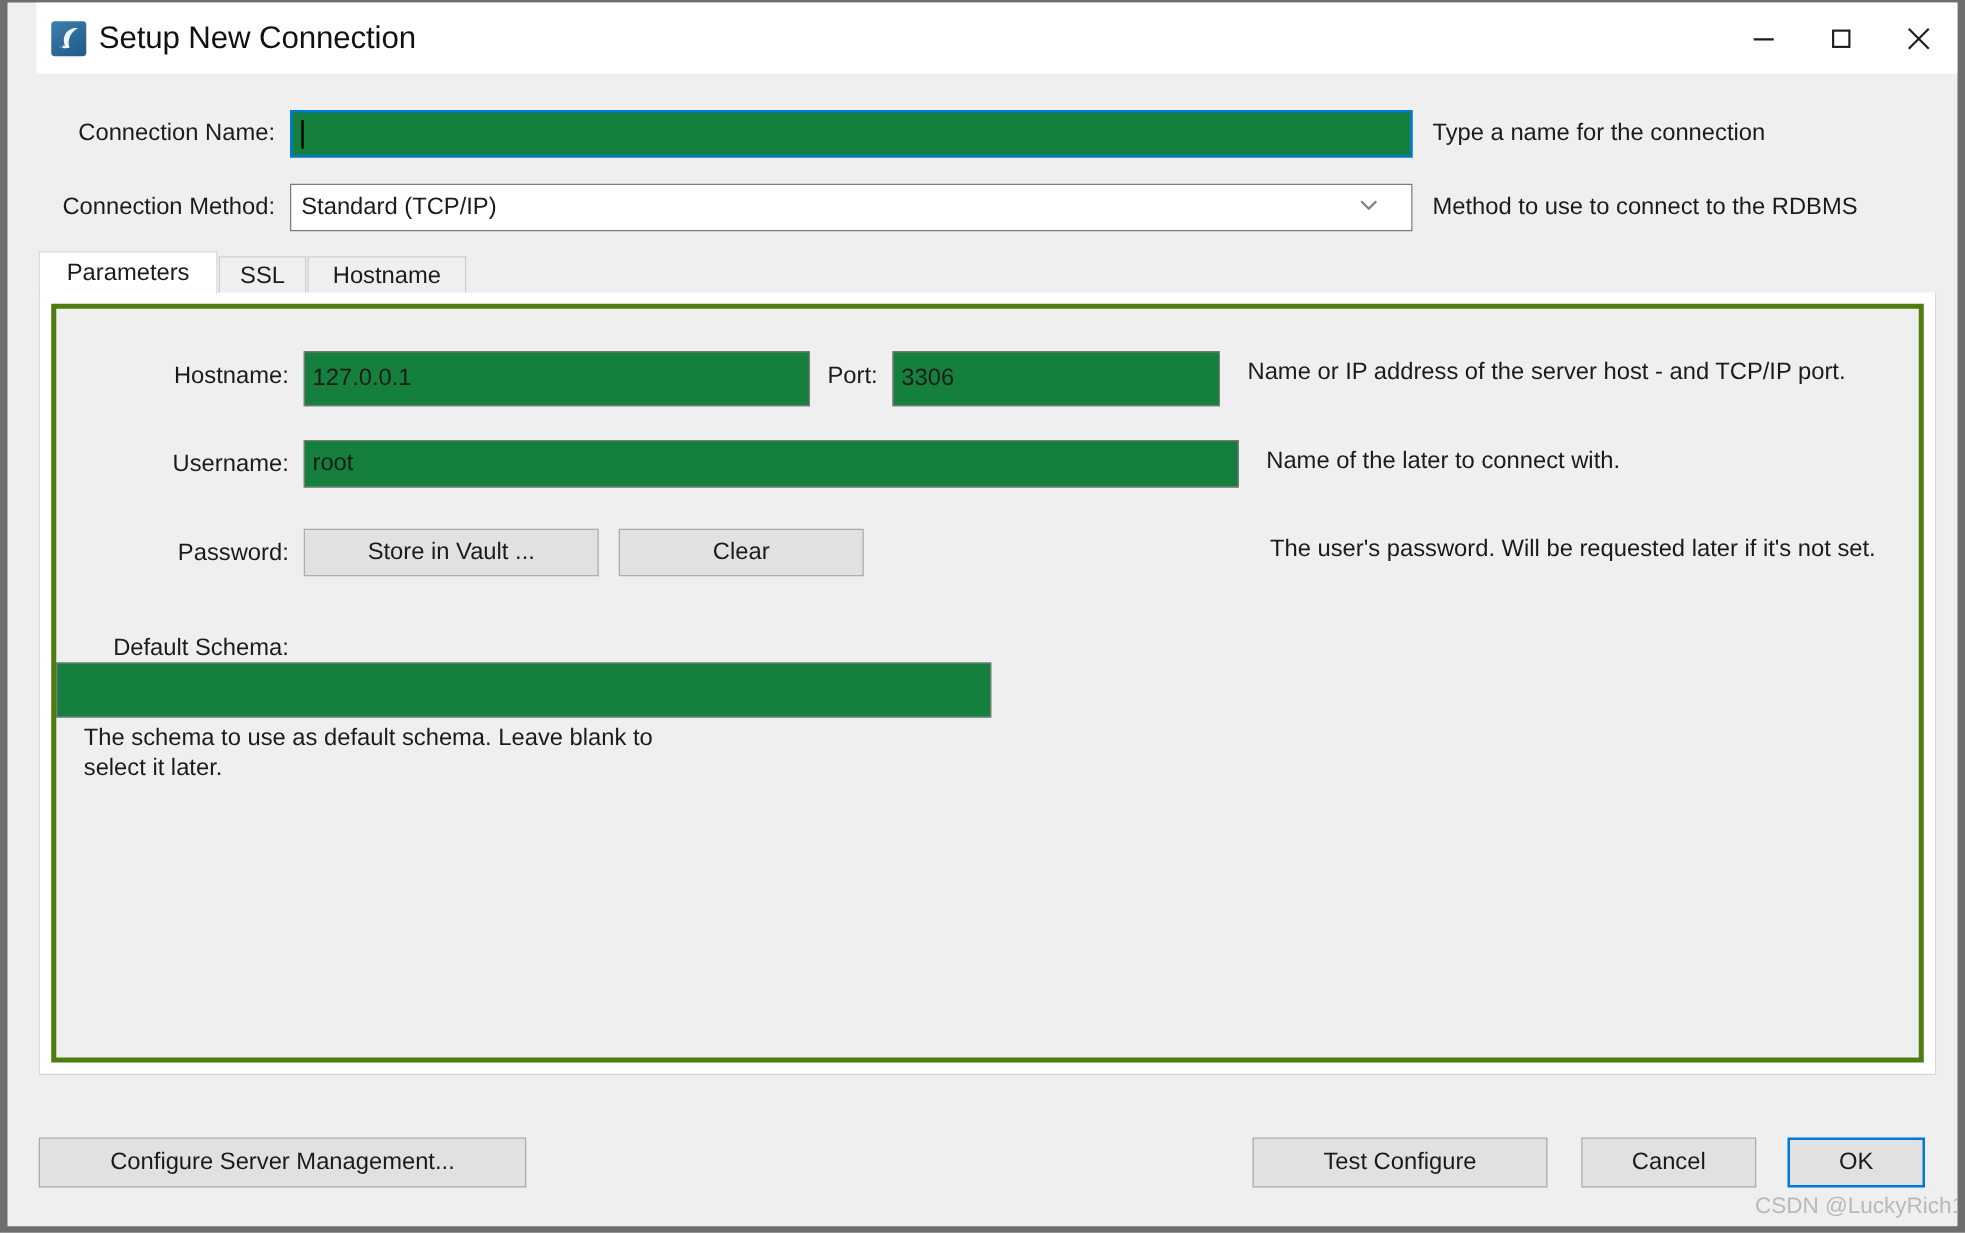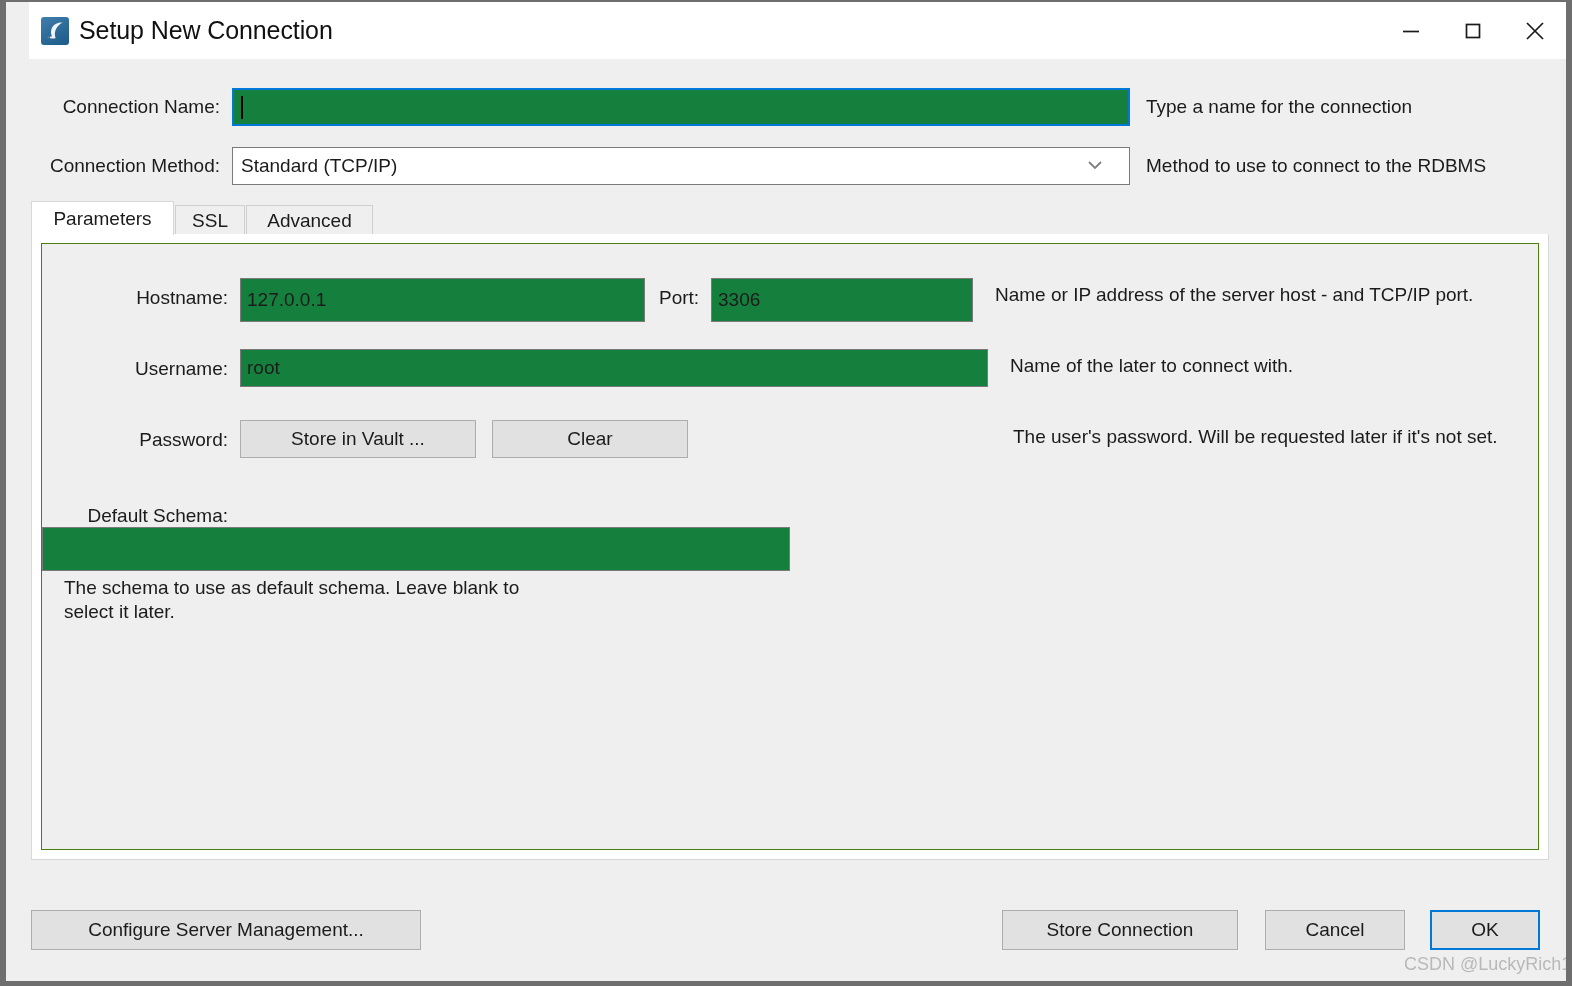--- a/index.html
+++ b/index.html
@@ -193,21 +193,21 @@
     background: #ffffff;
     border: 1px solid #d8d8d8;
     border-top: none;
     padding: 9px;
   }
   #tabpanel {
     width: 100%;
     height: 100%;
     box-sizing: border-box;
     background: #efefef;
-    border: 1px solid #4d7c0f;
+    border: 4px solid #4d7c0f;
     position: relative;
     padding-left: 22px;
   }
 
   
   .prow {
     position: absolute;
     left: 0;
     width: 100%;
     display: flex;
@@ -356,21 +356,21 @@
   <div id="tabhost">
 
     <div id="tabstrip">
       <div class="tab active" id="tab-parameters">
         <span>Parameters</span>
       </div>
       <div class="tab inactive" id="tab-ssl">
         <span>SSL</span>
       </div>
       <div class="tab inactive" id="tab-advanced">
-        <span>Advanced</span>
+        <span>Hostname</span>
       </div>
     </div>
 
     <div id="tabpanel-outer">
       <div id="tabpanel">
 
         <div class="prow" id="row-host">
           <div class="plabel">Hostname:</div>
           <div class="textbox" id="host-input">
             <span>127.0.0.1</span>
@@ -413,21 +413,21 @@
 
       </div>
     </div>
   </div>
 
   <div id="footer">
     <div class="btn" id="btn-configure-server">
       <span>Configure Server Management...</span>
     </div>
     <div class="btn" id="btn-test-connection">
-      <span>Store Connection</span>
+      <span>Test Configure</span>
     </div>
     <div class="btn" id="btn-cancel">
       <span>Cancel</span>
     </div>
     <div class="btn" id="btn-ok">
       <span>OK</span>
     </div>
   </div>
 
   <div id="watermark">CSDN @LuckyRich1</div>

